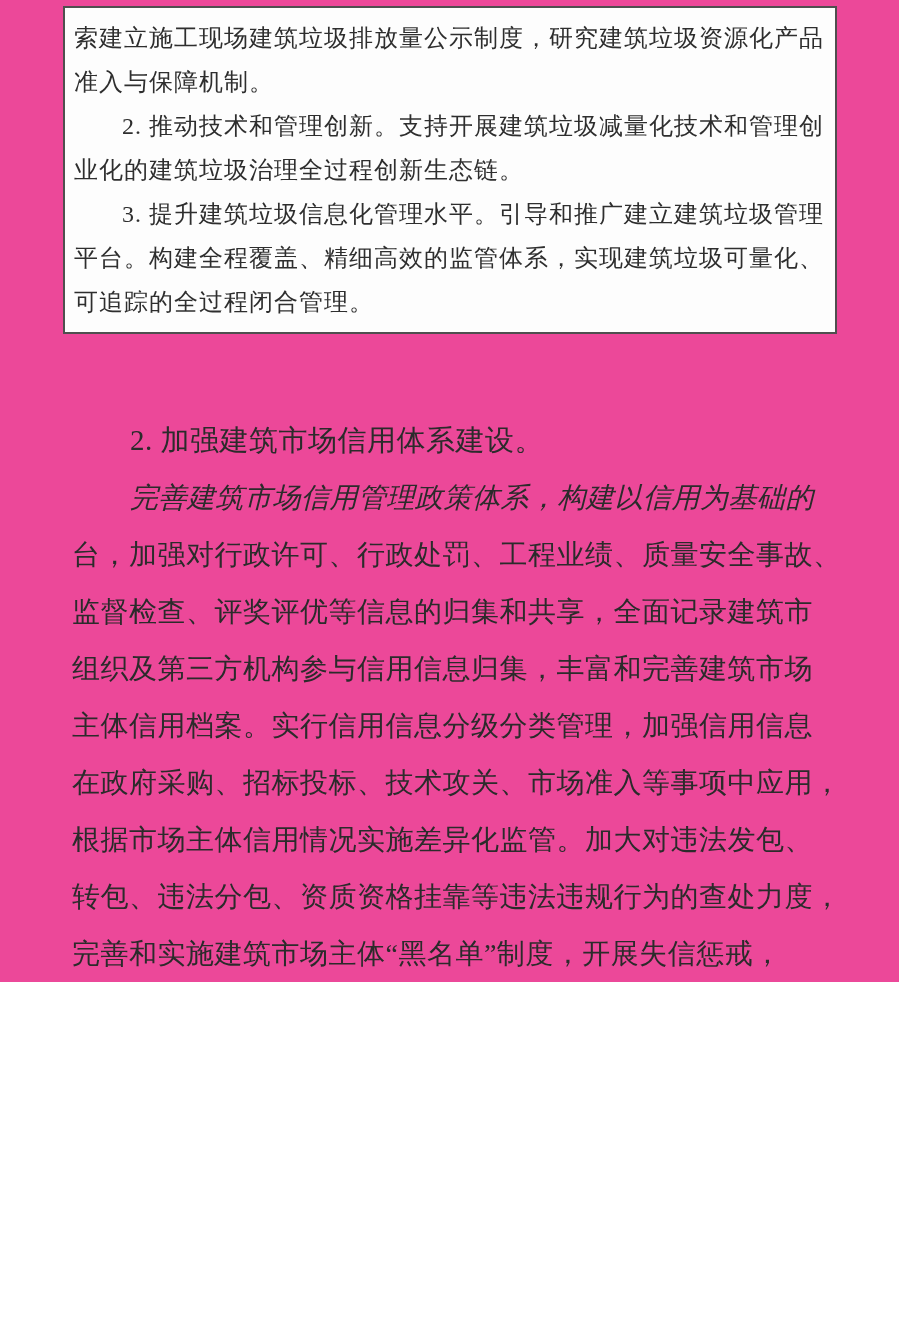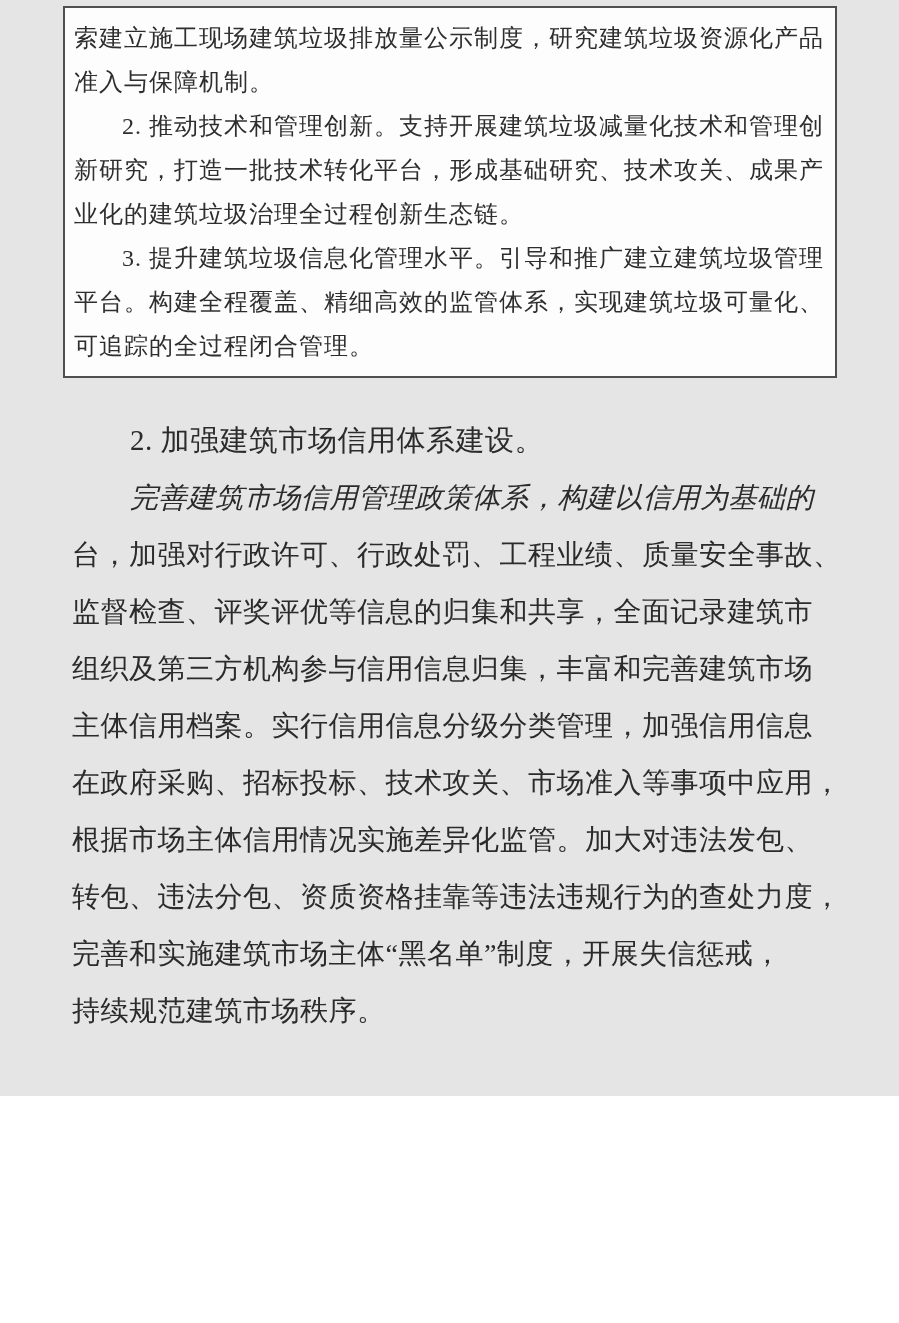--- a/index.html
+++ b/index.html
@@ -3,22 +3,22 @@
 <meta charset="utf-8">
 <style>
   html, body {
     margin: 0;
     padding: 0;
     background: #ffffff;
   }
   .page {
     position: relative;
     width: 899px;
-    height: 1096px;
-    background: #e5e5e5;
+    height: 982px;
+    background: #ec4899;
     font-family: "Liberation Serif", "DejaVu Serif", serif;
     color: #2e2e2e;
     overflow: hidden;
   }
   .notice-box {
     position: absolute;
     left: 63px;
     top: 6px;
     width: 774px;
     box-sizing: border-box;
@@ -75,21 +75,20 @@
 </style>
 </head>
 <body>
 
 <div class="page">
 
   <div class="notice-box">
     <div class="box-line">索建立施工现场建筑垃圾排放量公示制度，研究建筑垃圾资源化产品</div>
     <div class="box-line">准入与保障机制。</div>
     <div class="box-line indent">2. 推动技术和管理创新。支持开展建筑垃圾减量化技术和管理创</div>
-    <div class="box-line">新研究，打造一批技术转化平台，形成基础研究、技术攻关、成果产</div>
     <div class="box-line">业化的建筑垃圾治理全过程创新生态链。</div>
     <div class="box-line indent">3. 提升建筑垃圾信息化管理水平。引导和推广建立建筑垃圾管理</div>
     <div class="box-line">平台。构建全程覆盖、精细高效的监管体系，实现建筑垃圾可量化、</div>
     <div class="box-line">可追踪的全过程闭合管理。</div>
   </div>
 
   <div class="main-text">
     <div class="heading-line">2. 加强建筑市场信用体系建设。</div>
     <div class="body-line indent">完善建筑市场信用管理政策体系，构建以信用为基础的</div>
     <div class="body-line">台，加强对行政许可、行政处罚、工程业绩、质量安全事故、</div>

